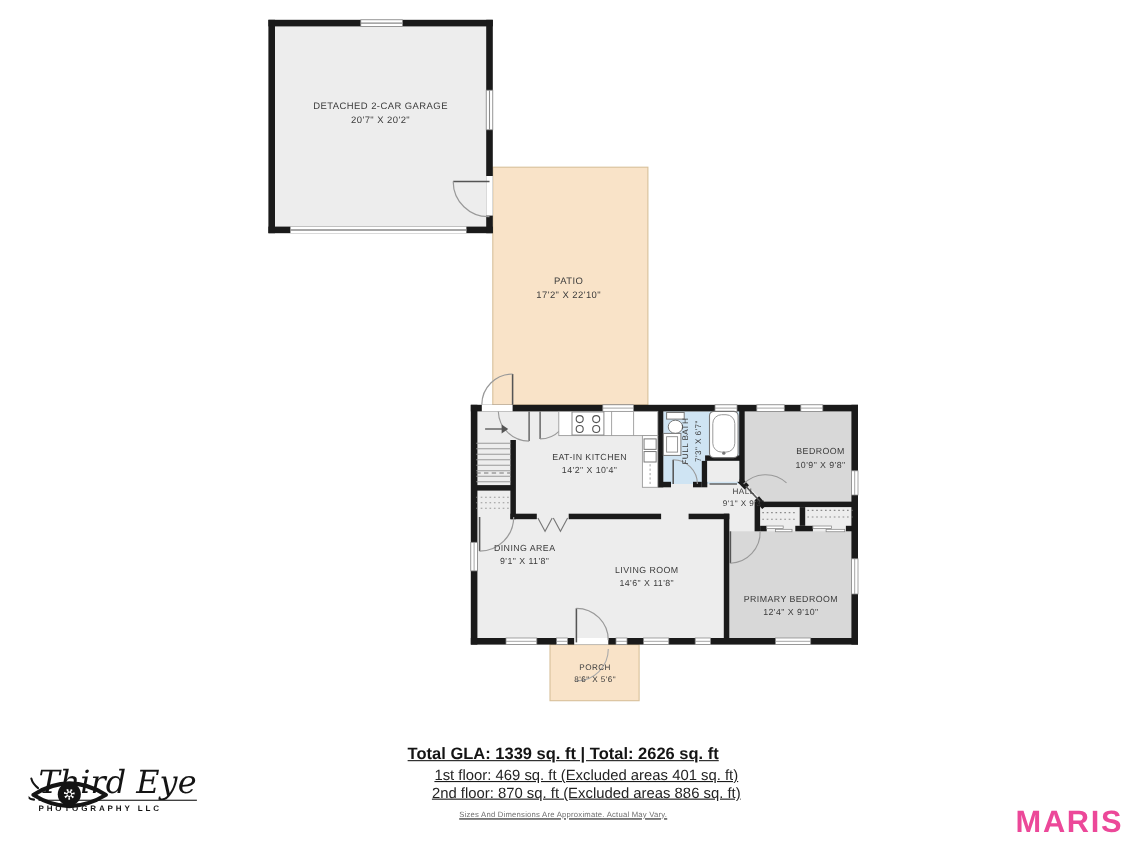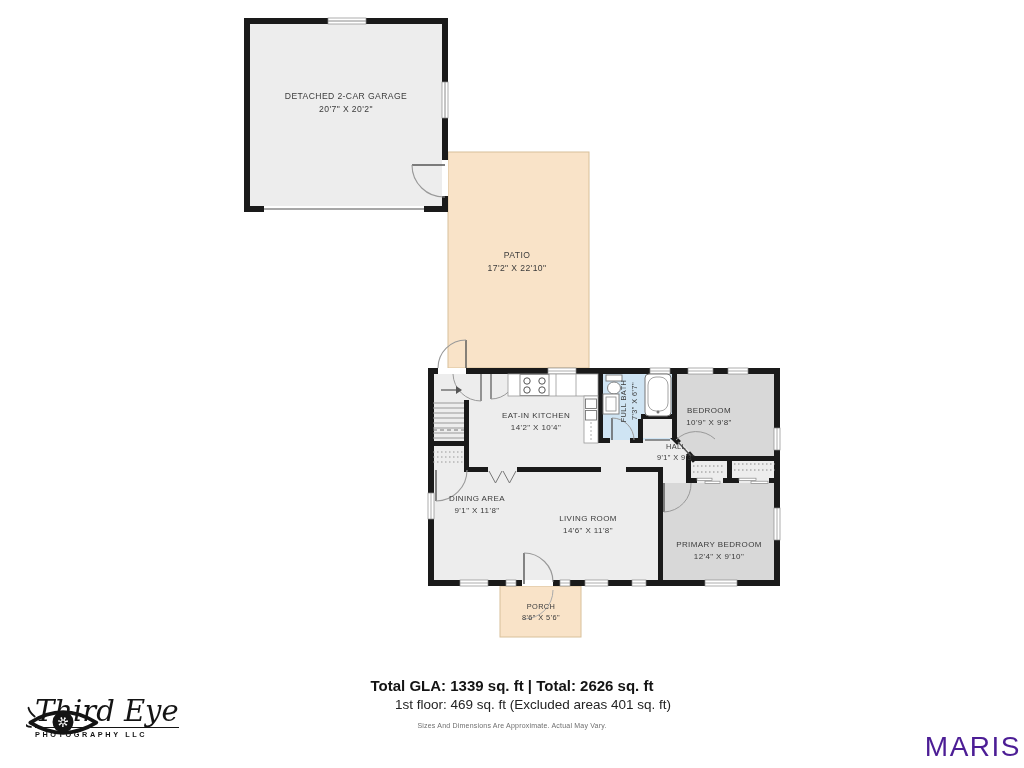--- a/index.html
+++ b/index.html
@@ -6,33 +6,33 @@
   #stage{position:relative;width:1024px;height:768px;background:#fff;overflow:hidden;
          font-family:"Liberation Sans",sans-serif;}
   svg{position:absolute;left:0;top:0;}
   .lbl{position:absolute;transform:translate(-50%,-50%);text-align:center;
        font-family:"Liberation Sans",sans-serif;font-size:8px;letter-spacing:.4px;
        color:#3b3b3b;text-transform:uppercase;line-height:1.5;white-space:nowrap;}
   .lbl.big{font-size:8.6px;}
   .lbl.small{font-size:7.4px;}
   .lbl.rot{transform:translate(-50%,-50%) rotate(-90deg);}
   .lbl .nm,.lbl .dm{display:block;}
-  .summary{position:absolute;left:0;right:0;top:677px;text-align:center;color:#1c1c1c;}
+  .summary{position:absolute;left:0;right:0;top:677px;text-align:center;color:#1c1c1c;text-decoration:underline;}
   .summary .l1{font-size:15px;font-weight:bold;color:#141414;margin:0 0 3px 0;}
   .summary .l2,.summary .l3{font-size:13.5px;color:#232323;line-height:1.18;padding-left:42px;}
   .summary .disc{font-size:7px;color:#6e6e6e;margin-top:9px;letter-spacing:.2px;}
   .logo{position:absolute;left:26px;top:699px;display:flex;align-items:center;}
   .logo .txt{margin-left:9px;}
   .logo .script{font-family:"DejaVu Serif",serif;font-style:italic;font-size:29px;
                 color:#141414;line-height:.85;}
   .logo .sub{margin-top:3px;border-top:1.6px solid #141414;padding-top:2px;
              font-size:7.3px;letter-spacing:2.6px;font-weight:bold;color:#141414;
              text-align:left;}
-  .watermark{position:absolute;right:3px;top:731px;font-size:28px;color:#4c1d95;
-             letter-spacing:1.5px;}
+  .watermark{position:absolute;right:3px;top:731px;font-size:28px;color:#ec4899;
+             letter-spacing:1.5px;font-weight:bold;}
 </style>
 </head>
 <body>
 
 <div id="stage">
 
 <svg width="1024" height="768" viewBox="0 0 1024 768">
 
   <g>
     <rect x="448" y="152" width="141" height="216" fill="#f9e3c8" stroke="#d8c09a" stroke-width="1"></rect>
@@ -287,21 +287,21 @@
       <span class="dm">14'2" x 10'4"</span>
 </div>
 <div class="lbl small rot" style="left:629px;top:401px">
   <span class="nm">Full Bath</span>
       <span class="dm">7'3" x 6'7"</span>
 </div>
 <div class="lbl small" style="left:676px;top:452px">
   <span class="nm">Hall</span>
       <span class="dm">9'1" x 9'3"</span>
 </div>
-<div class="lbl" style="left:709px;top:417px">
+<div class="lbl" style="left:746px;top:417px">
   <span class="nm">Bedroom</span>
       <span class="dm">10'9" x 9'8"</span>
 </div>
 <div class="lbl" style="left:477px;top:505px">
   <span class="nm">Dining Area</span>
       <span class="dm">9'1" x 11'8"</span>
 </div>
 <div class="lbl" style="left:588px;top:525px">
   <span class="nm">Living Room</span>
       <span class="dm">14'6" x 11'8"</span>
@@ -311,20 +311,21 @@
       <span class="dm">12'4" x 9'10"</span>
 </div>
 <div class="lbl small" style="left:541px;top:612px">
   <span class="nm">Porch</span>
       <span class="dm">8'6" x 5'6"</span>
 </div>
 
 <div class="summary">
   <div class="l1">Total GLA: 1339 sq. ft | Total: 2626 sq. ft</div>
   <div class="l2">1st floor: 469 sq. ft (Excluded areas 401 sq. ft)</div>
+  <div class="l3">2nd floor: 870 sq. ft (Excluded areas 886 sq. ft)</div>
   <div class="disc">Sizes And Dimensions Are Approximate. Actual May Vary.</div>
 </div>
 
 <div class="logo">
   <svg width="74" height="46" viewBox="0 0 120 72">
     <path d="M 7 37 Q 60 3 114 37 Q 60 70 7 37 Z" fill="none" stroke="#141414" stroke-width="6" stroke-linejoin="round"></path>
     <circle cx="60" cy="36" r="17" fill="#141414"></circle>
     <circle cx="60" cy="36" r="8" fill="#fff" stroke="#141414" stroke-width="8" stroke-dasharray="4,3"></circle>
     <circle cx="60" cy="36" r="2.6" fill="#141414"></circle>
     <path d="M 14 27 Q 6 21 4 13" fill="none" stroke="#141414" stroke-width="3" stroke-linecap="round"></path>

